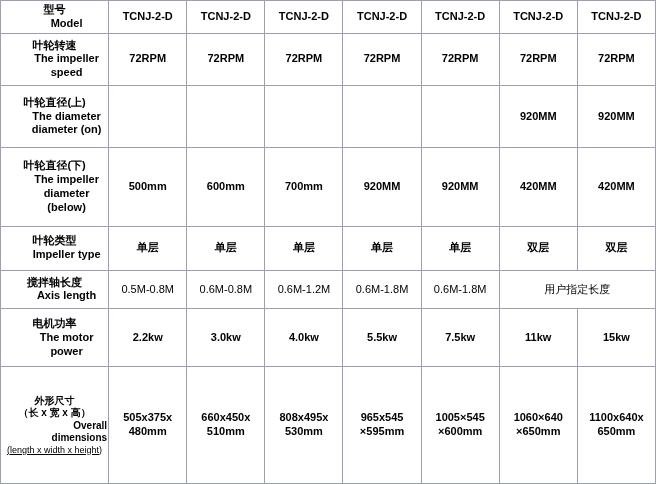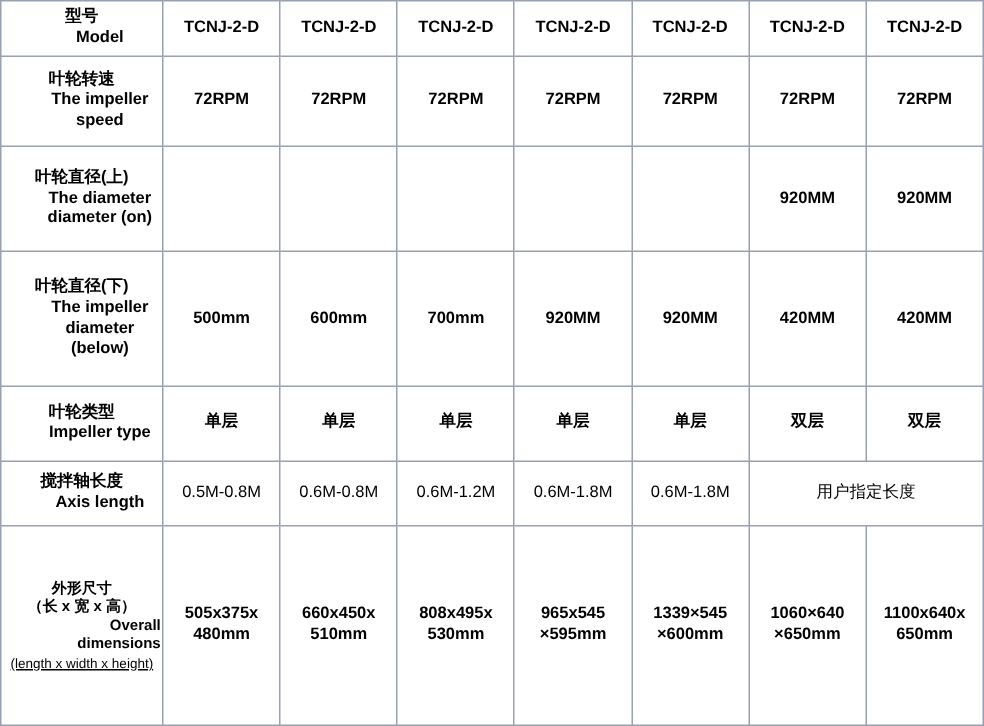--- a/index.html
+++ b/index.html
@@ -171,30 +171,43 @@
         <span class="en">Axis length</span>
       </td>
       <td class="cell-plain">0.5M-0.8M</td>
       <td class="cell-plain">0.6M-0.8M</td>
       <td class="cell-plain">0.6M-1.2M</td>
       <td class="cell-plain">0.6M-1.8M</td>
       <td class="cell-plain">0.6M-1.8M</td>
       <td class="cell-plain" colspan="2">用户指定长度</td>
     </tr>
 
+    <tr style="height:58px">
+      <td class="lbl-orange">
+        <span class="cn">电机功率</span>
+        <span class="en">The motor power</span>
+      </td>
+      <td class="cell-orange">2.2kw</td>
+      <td class="cell-orange">3.0kw</td>
+      <td class="cell-orange">4.0kw</td>
+      <td class="cell-orange">5.5kw</td>
+      <td class="cell-orange">7.5kw</td>
+      <td class="cell-orange">11kw</td>
+      <td class="cell-orange">15kw</td>
+    </tr>
 
     <tr style="height:116px">
       <td class="lbl-blue dim-label">
         <span class="cn">外形尺寸</span>
         <span class="cn">（长 x 宽 x 高）</span>
         <span class="en">Overall dimensions</span>
         <span class="sub">(length x width x height)</span>
       </td>
       <td class="small-dim">505x375x 480mm</td>
       <td class="small-dim">660x450x 510mm</td>
       <td class="small-dim">808x495x 530mm</td>
       <td class="small-dim">965x545 ×595mm</td>
-      <td class="small-dim">1339×545 ×600mm</td>
+      <td class="small-dim">1005×545 ×600mm</td>
       <td class="small-dim">1060×640 ×650mm</td>
       <td class="small-dim">1100x640x 650mm</td>
     </tr>
   </tbody>
 </table>
 
 </body></html>

